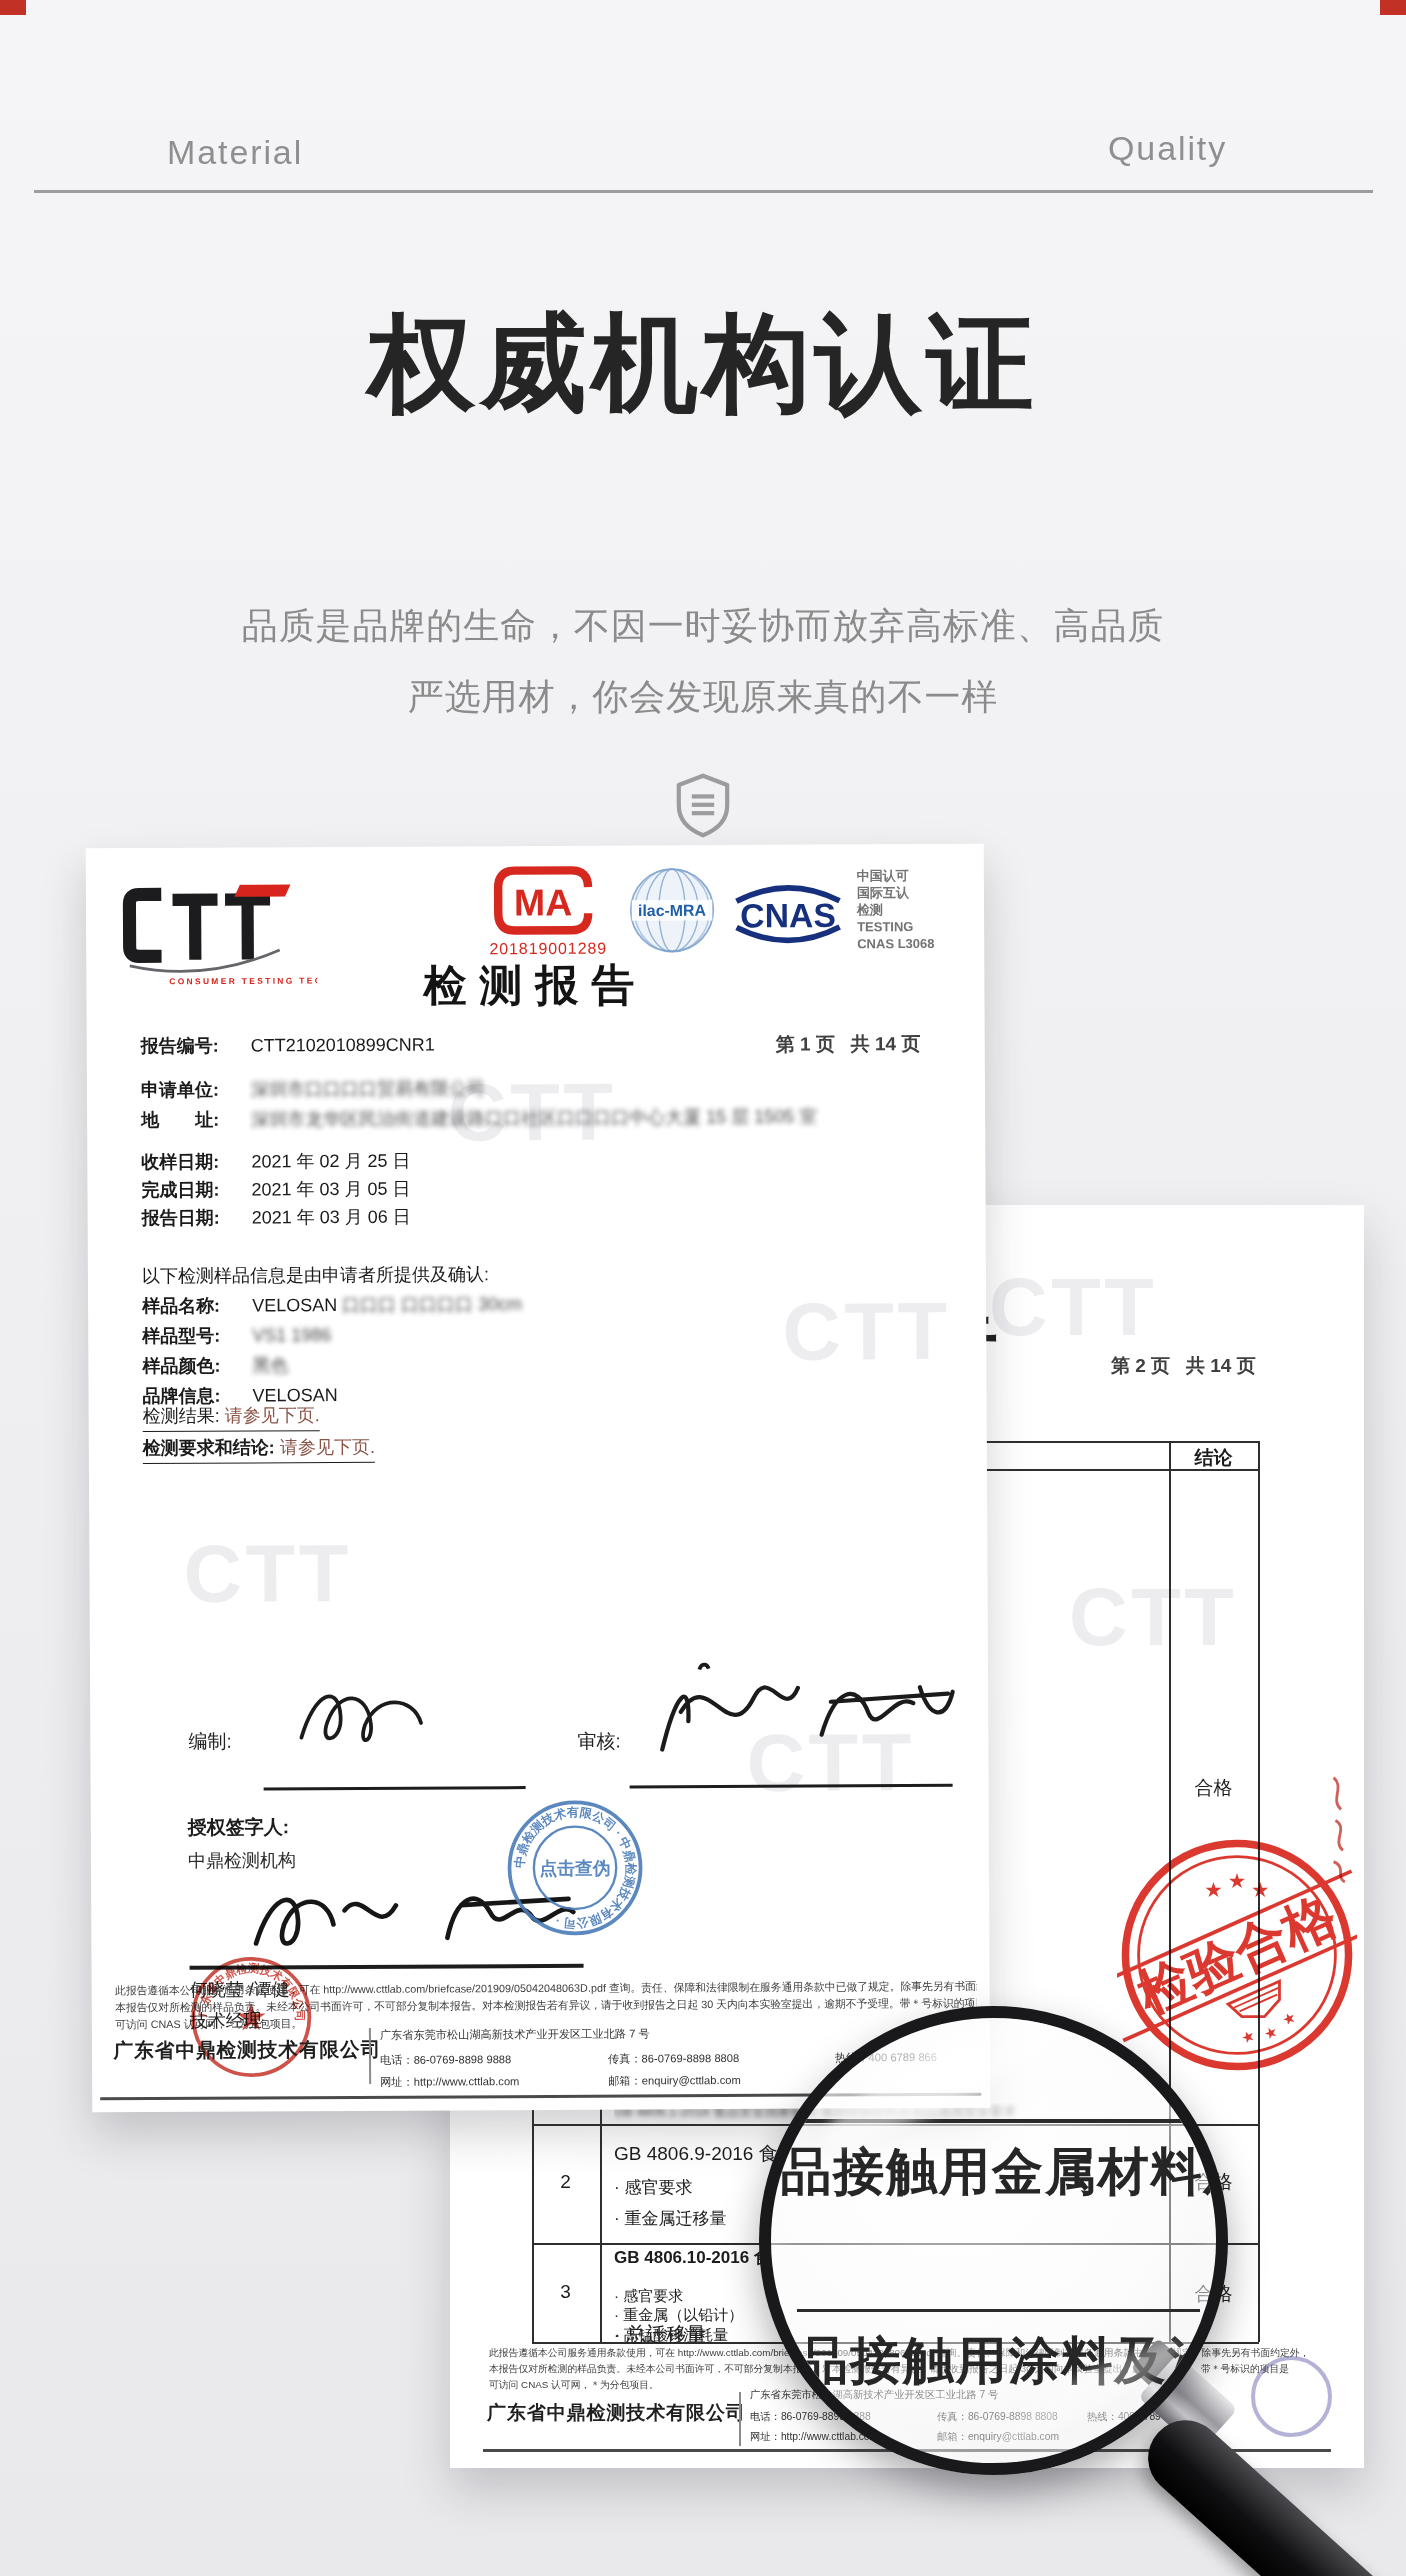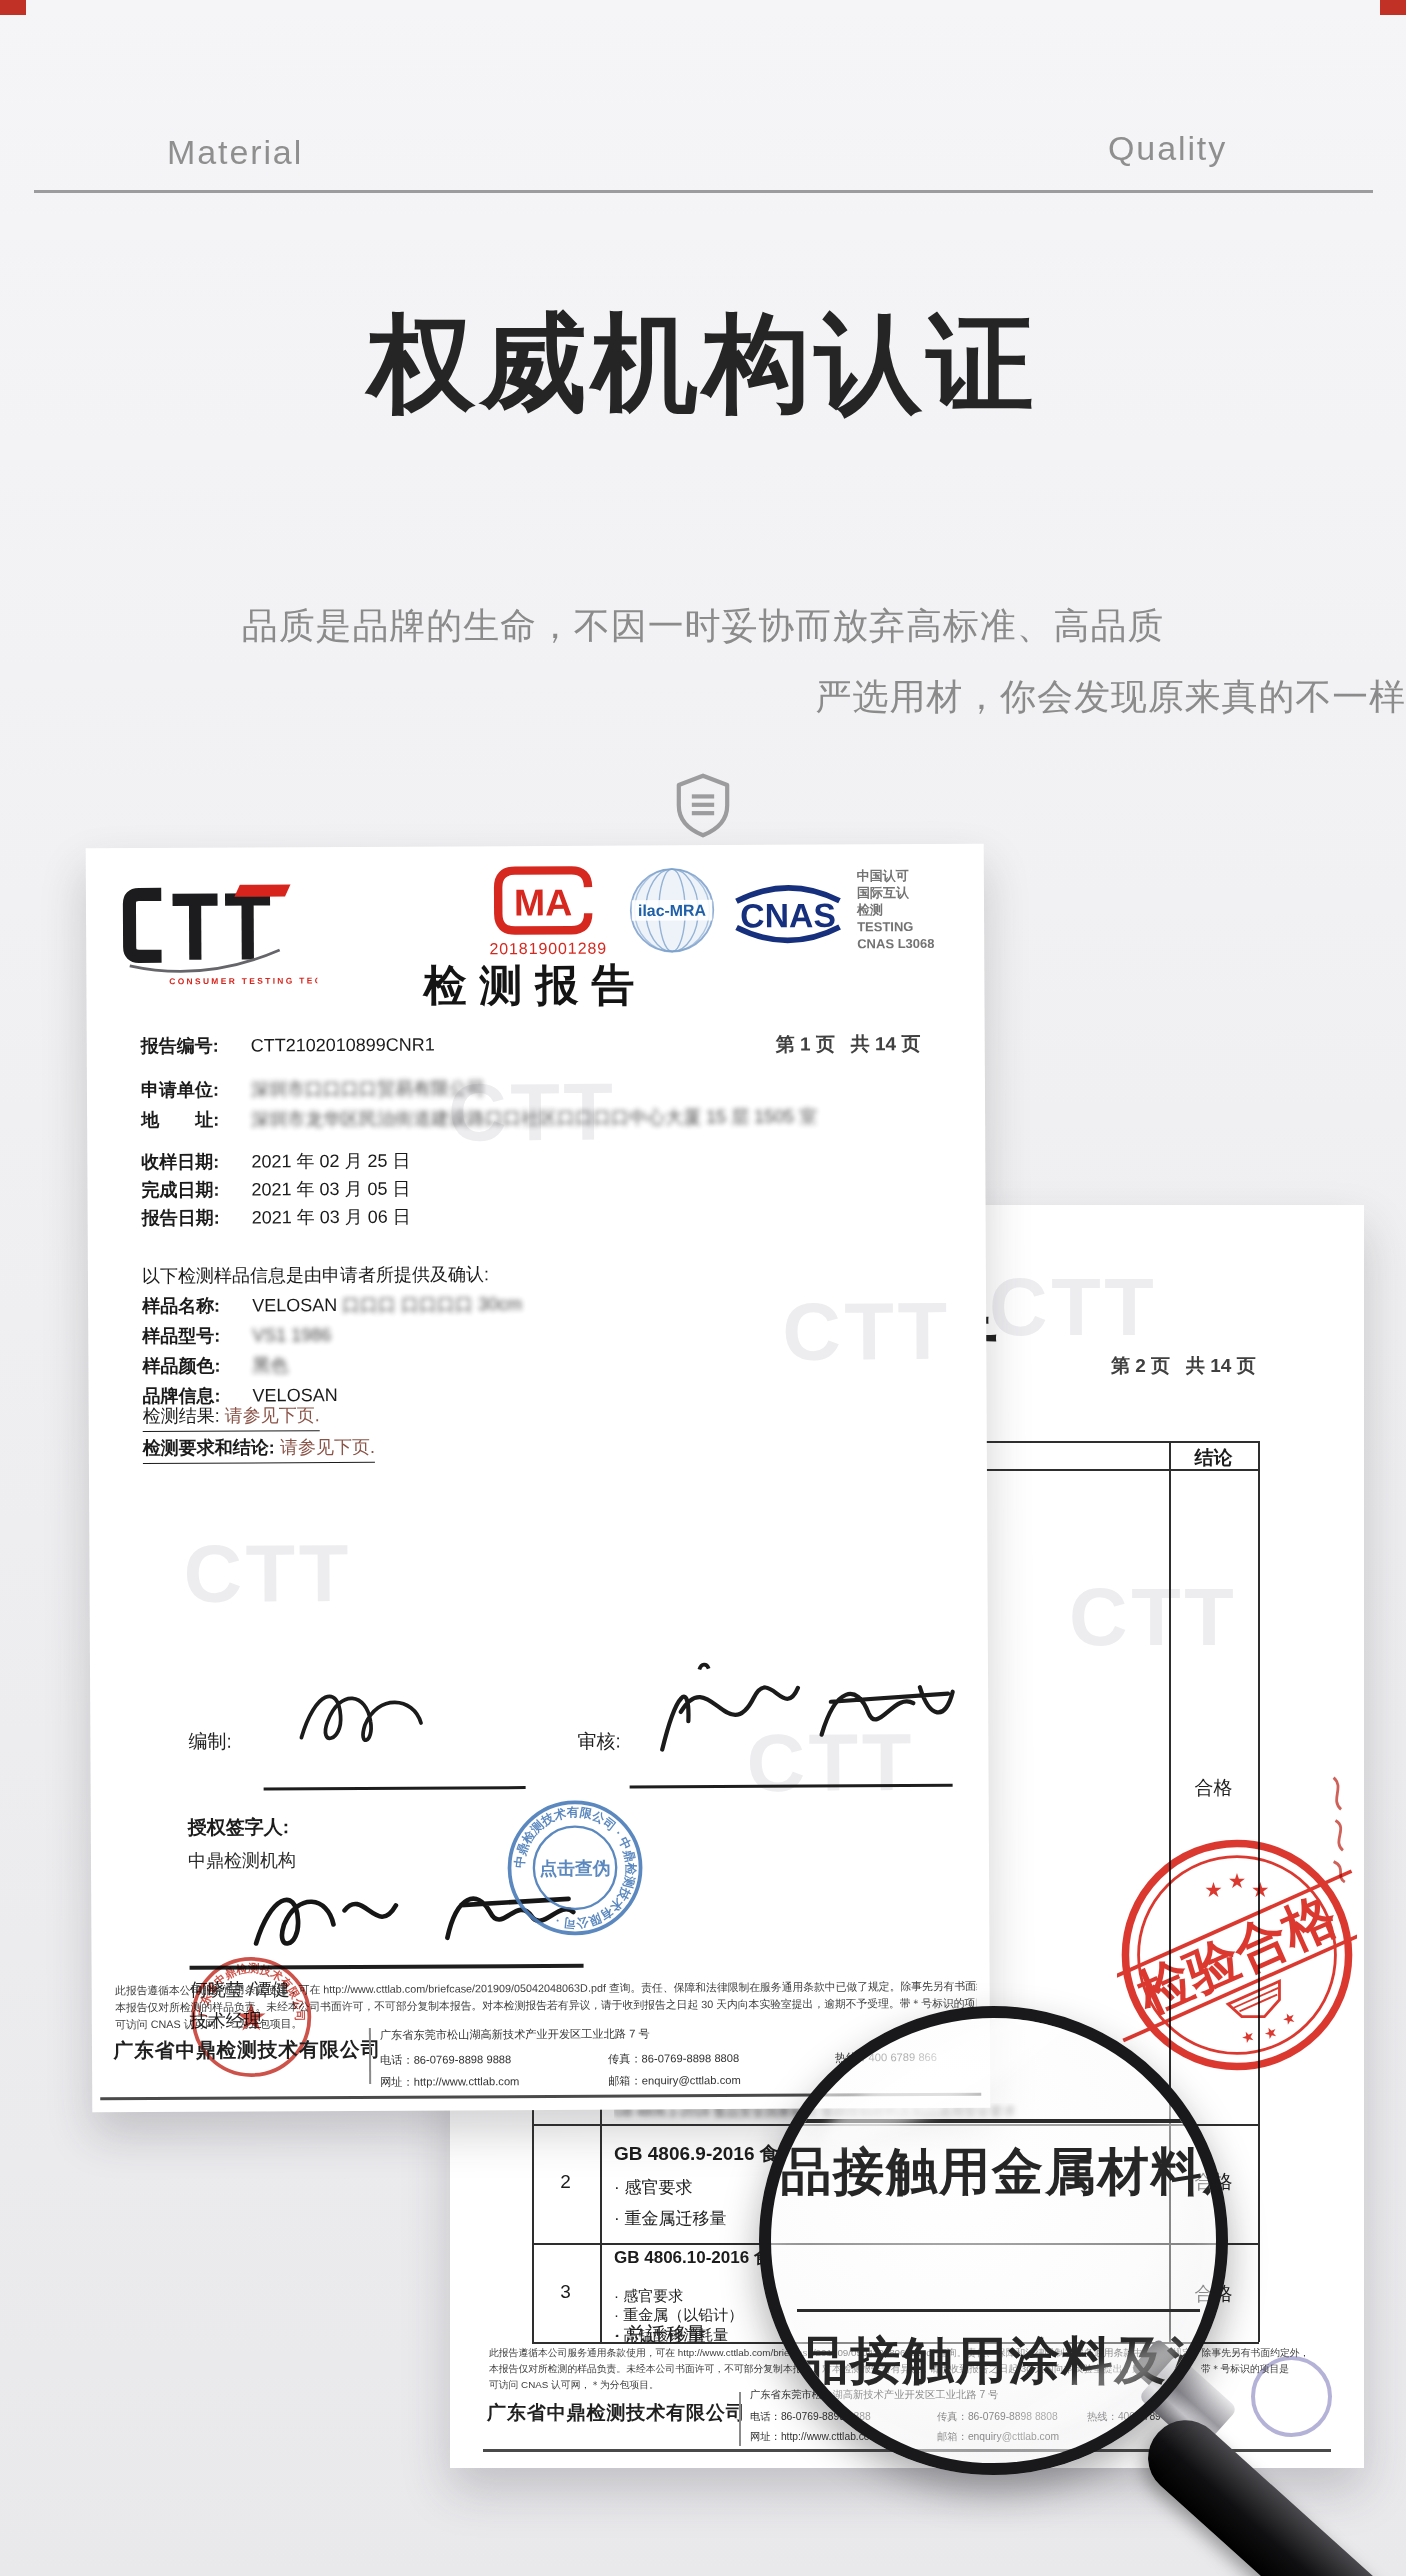--- a/index.html
+++ b/index.html
@@ -57,21 +57,21 @@
 
   <div class="abs cornerchip" style="left:0;top:0;width:26px;"></div>
   <div class="abs cornerchip" style="left:1380px;top:0;width:26px;"></div>
 
   <div class="abs topword nw" style="left:167px;top:133px;">Material</div>
   <div class="abs topword nw" style="left:1108px;top:129px;">Quality</div>
   <div class="abs toprule" style="left:34px;top:190px;width:1339px;"></div>
 
   <div class="abs h-title" style="left:0;top:292px;">权威机构认证</div>
   <div class="abs h-desc" style="left:0;top:602px;">品质是品牌的生命，不因一时妥协而放弃高标准、高品质</div>
-  <div class="abs h-desc" style="left:0;top:673px;text-align:right;">严选用材，你会发现原来真的不一样</div>
+  <div class="abs h-desc" style="left:0;top:673px;">严选用材，你会发现原来真的不一样</div>
 
   <svg class="abs" style="left:671px;top:772px;" width="64" height="67" viewBox="0 0 68 72">
     <path d="M34 4 L60 14 V36 C60 52 49 62 34 68 C19 62 8 52 8 36 V14 Z" fill="none" stroke="#9c9c9e" stroke-width="4.5" stroke-linejoin="round"></path>
     <rect x="22" y="24" width="24" height="4.5" fill="#9c9c9e"></rect>
     <rect x="22" y="33" width="24" height="4.5" fill="#9c9c9e"></rect>
     <rect x="22" y="42" width="24" height="4.5" fill="#9c9c9e"></rect>
   </svg>
 
   <div class="abs cert" style="left:450px;top:1205px;width:914px;height:1263px;z-index:1;">
     <div class="abs wm" style="left:539px;top:56px;">CTT</div>
@@ -94,21 +94,21 @@
     <div class="hline" style="left:82px;top:1137px;width:727px;"></div>
 
     <div class="abs tcell" style="left:719px;top:240px;width:89px;text-align:center;font-weight:bold;">结论</div>
     <div class="abs verdict" style="left:719px;top:570px;width:89px;text-align:center;">合格</div>
 
     <div class="abs" style="left:164px;top:898px;width:544px;height:19px;overflow:hidden;">
       <div class="titem blur nw" style="font-size:13px;">GB 4806.1-2016 食品安全国家标准 食品接触材料及制品通用安全要求</div>
     </div>
 
     <div class="abs tcell" style="left:82px;top:966px;width:67px;text-align:center;">2</div>
-    <div class="abs tcell nw" style="left:164px;top:936px;font-weight:700;">GB 4806.9-2016 食</div>
+    <div class="abs tcell nw" style="left:164px;top:936px;font-weight:400;">GB 4806.9-2016 食</div>
     <div class="abs titem nw" style="left:164px;top:971px;">· 感官要求</div>
     <div class="abs titem nw" style="left:164px;top:1002px;">· 重金属迁移量</div>
     <div class="abs verdict" style="left:719px;top:964px;width:89px;text-align:center;">合格</div>
 
     <div class="abs tcell" style="left:82px;top:1076px;width:67px;text-align:center;">3</div>
     <div class="abs tcell nw" style="left:164px;top:1041px;font-weight:600;font-size:17px;">GB 4806.10-2016 食</div>
     <div class="abs titem nw" style="left:164px;top:1116px;font-size:20px;">· 总迁移量</div>
     <div class="abs titem nw" style="left:164px;top:1082px;font-size:15px;">· 感官要求</div>
     <div class="abs titem nw" style="left:164px;top:1101px;font-size:15px;">· 重金属（以铅计）</div>
     <div class="abs titem nw" style="left:164px;top:1121px;font-size:15px;">· 高锰酸钾消耗量</div>

